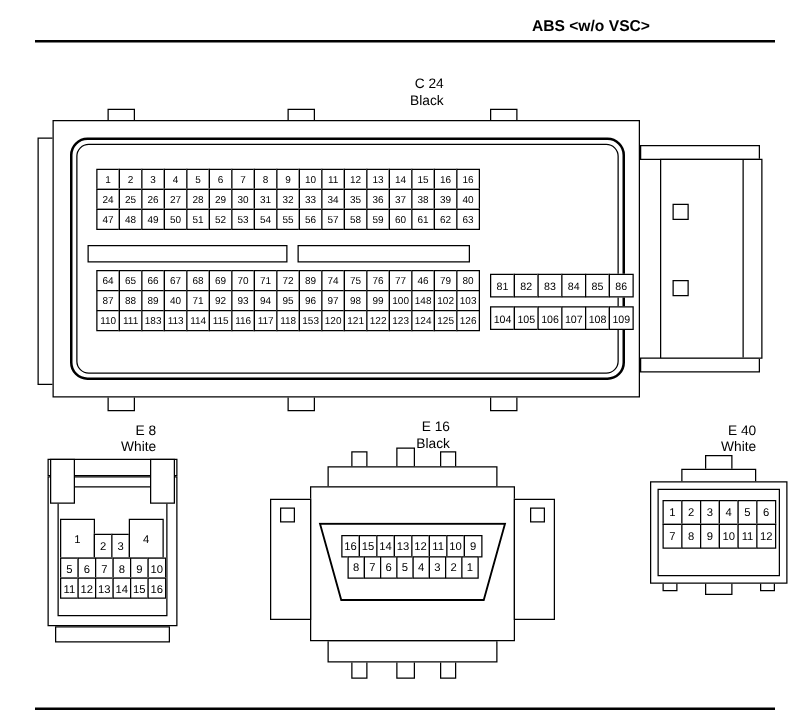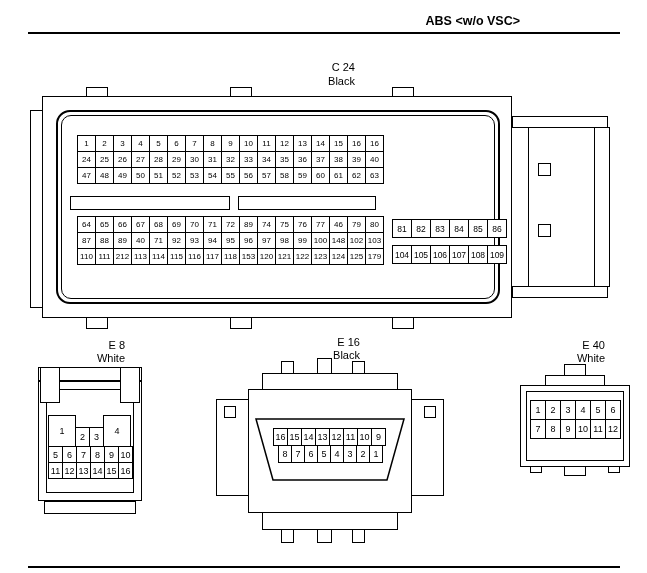--- a/index.html
+++ b/index.html
@@ -161,35 +161,35 @@
         <div class="pin-cell">98</div>
         <div class="pin-cell">99</div>
         <div class="pin-cell">100</div>
         <div class="pin-cell">148</div>
         <div class="pin-cell">102</div>
         <div class="pin-cell">103</div>
       </div>
       <div class="pin-row">
         <div class="pin-cell">110</div>
         <div class="pin-cell">111</div>
-        <div class="pin-cell">212</div>
+        <div class="pin-cell">183</div>
         <div class="pin-cell">113</div>
         <div class="pin-cell">114</div>
         <div class="pin-cell">115</div>
         <div class="pin-cell">116</div>
         <div class="pin-cell">117</div>
         <div class="pin-cell">118</div>
         <div class="pin-cell">153</div>
         <div class="pin-cell">120</div>
         <div class="pin-cell">121</div>
         <div class="pin-cell">122</div>
         <div class="pin-cell">123</div>
         <div class="pin-cell">124</div>
         <div class="pin-cell">125</div>
-        <div class="pin-cell">179</div>
+        <div class="pin-cell">126</div>
       </div>
     </div>
   <div class="pins c24-side gap7" style="left:392px;top:219px;">
       <div class="pin-row">
         <div class="pin-cell">81</div>
         <div class="pin-cell">82</div>
         <div class="pin-cell">83</div>
         <div class="pin-cell">84</div>
         <div class="pin-cell">85</div>
         <div class="pin-cell">86</div>

